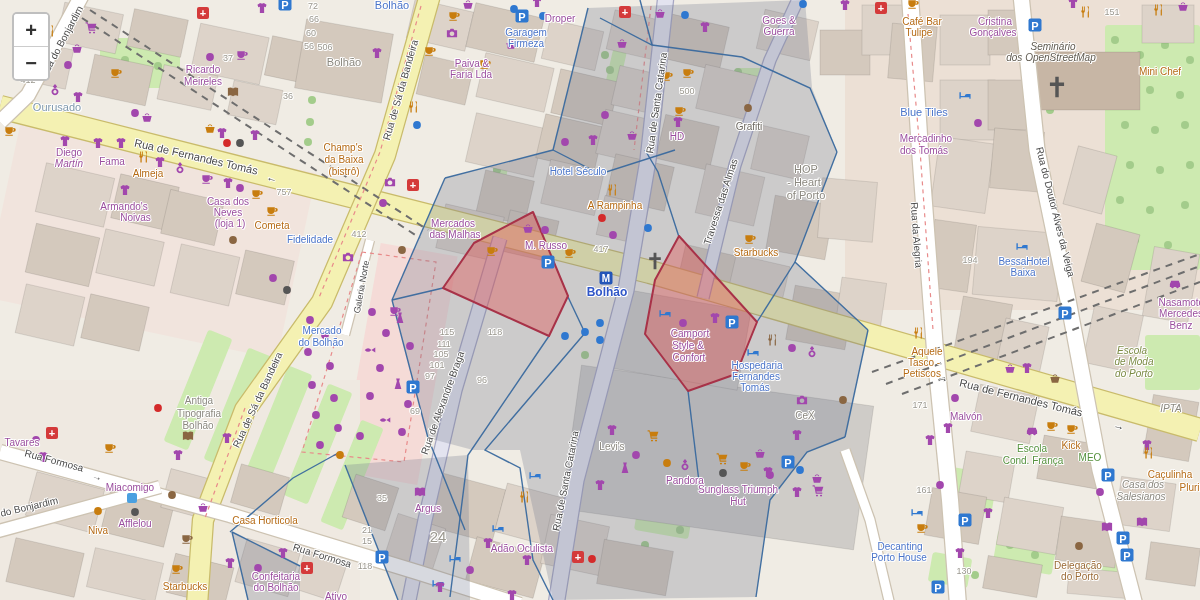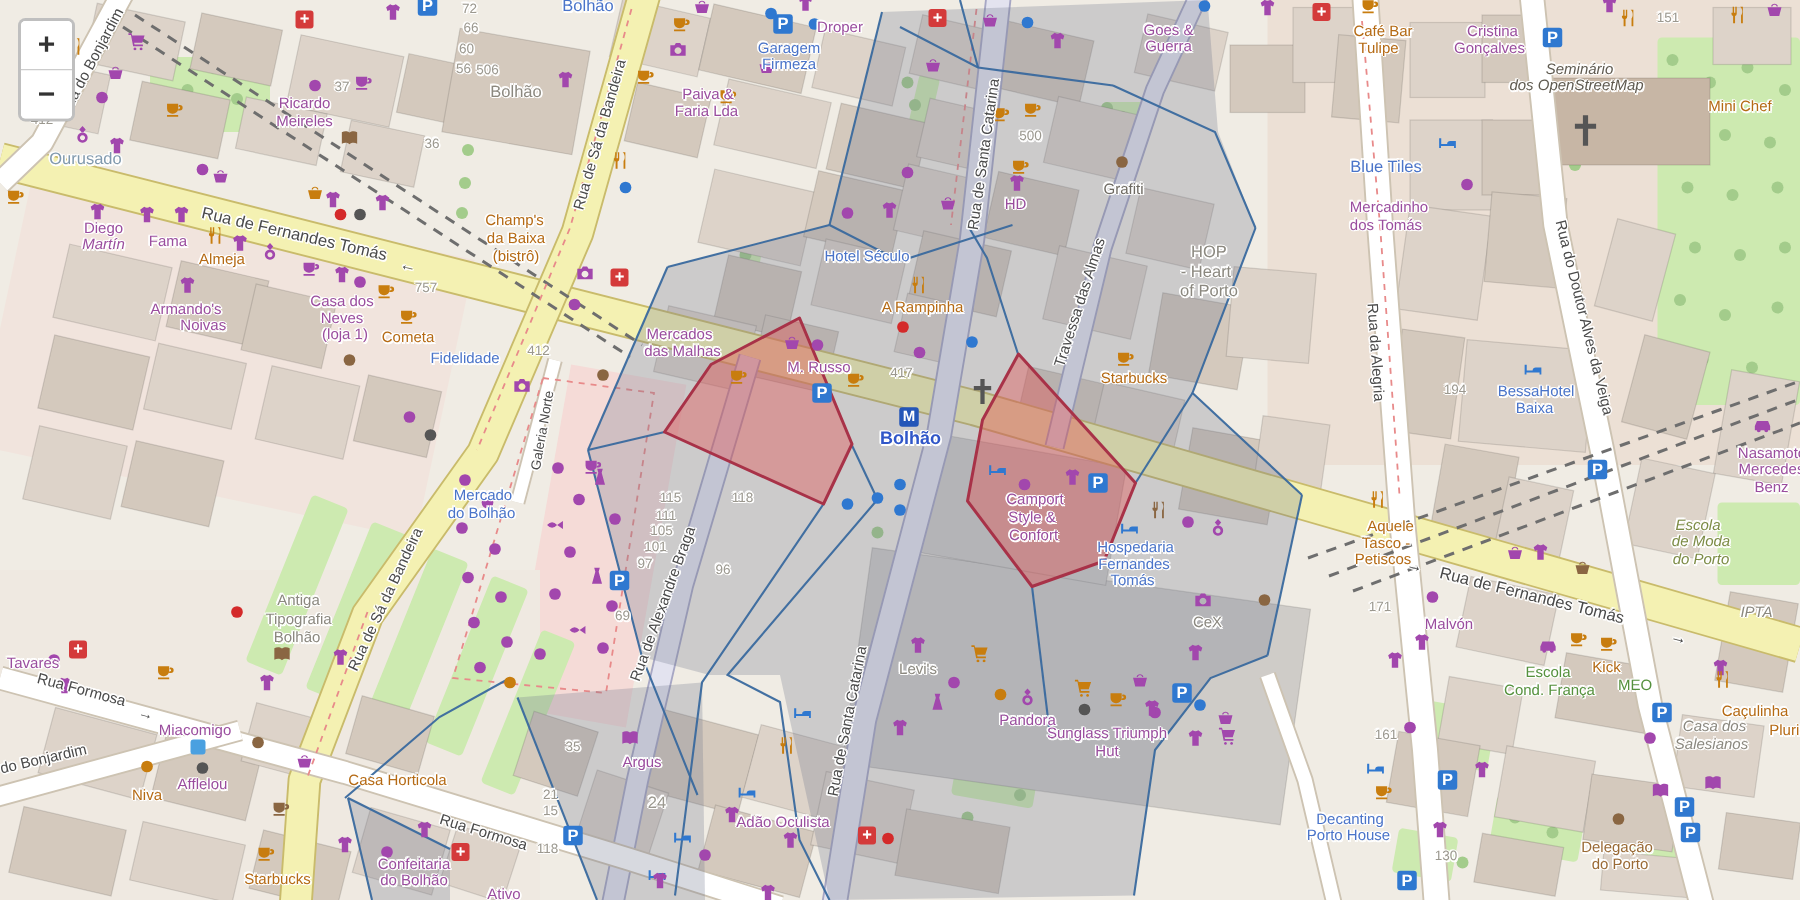--- a/index.html
+++ b/index.html
@@ -634,21 +634,21 @@
       <div class="mlab" style="left: 441px; top: 354px; color: rgb(155, 152, 143); font-size: 9px; transform: translate(-50%, -50%) rotate(0deg);">105</div>
       <div class="mlab" style="left: 437px; top: 365px; color: rgb(155, 152, 143); font-size: 9px; transform: translate(-50%, -50%) rotate(0deg);">101</div>
       <div class="mlab" style="left: 430px; top: 376px; color: rgb(155, 152, 143); font-size: 9px; transform: translate(-50%, -50%) rotate(0deg);">97</div>
       <div class="mlab" style="left: 415px; top: 411px; color: rgb(155, 152, 143); font-size: 9px; transform: translate(-50%, -50%) rotate(0deg);">69</div>
       <div class="mlab" style="left: 495px; top: 332px; color: rgb(155, 152, 143); font-size: 9px; transform: translate(-50%, -50%) rotate(0deg);">118</div>
       <div class="mlab" style="left: 482px; top: 380px; color: rgb(155, 152, 143); font-size: 9px; transform: translate(-50%, -50%) rotate(0deg);">96</div>
       <div class="mlab" style="left: 443px; top: 403px; color: rgb(74, 74, 74); font-size: 10px; transform: translate(-50%, -50%) rotate(-70deg);">Rua de Alexandre Braga</div>
       <div class="mlab" style="left: 382px; top: 498px; color: rgb(155, 152, 143); font-size: 9px; transform: translate(-50%, -50%) rotate(0deg);">35</div>
       <div class="mlab" style="left: 367px; top: 530px; color: rgb(155, 152, 143); font-size: 9px; transform: translate(-50%, -50%) rotate(0deg);">21</div>
       <div class="mlab" style="left: 367px; top: 541px; color: rgb(155, 152, 143); font-size: 9px; transform: translate(-50%, -50%) rotate(0deg);">15</div>
-      <div class="mlab" style="left: 438px; top: 536px; color: rgb(155, 152, 143); font-size: 11px; transform: translate(-50%, -50%) rotate(0deg); text-align: right;">24</div>
+      <div class="mlab" style="left: 438px; top: 536px; color: rgb(155, 152, 143); font-size: 15px; transform: translate(-50%, -50%) rotate(0deg); text-align: right;">24</div>
       <div class="mlab" style="left: 365px; top: 566px; color: rgb(155, 152, 143); font-size: 9px; transform: translate(-50%, -50%) rotate(0deg);">118</div>
       <div class="mlab" style="left: 566px; top: 481px; color: rgb(74, 74, 74); font-size: 10px; transform: translate(-50%, -50%) rotate(-79deg);">Rua de Santa Catarina</div>
       <div class="mlab" style="left: 685px; top: 481px; color: rgb(154, 77, 158); font-size: 10px; transform: translate(-50%, -50%) rotate(0deg);">Pandora</div>
       <div class="mlab" style="left: 738px; top: 490px; color: rgb(154, 77, 158); font-size: 10px; transform: translate(-50%, -50%) rotate(0deg);">Sunglass Triumph</div>
       <div class="mlab" style="left: 738px; top: 502px; color: rgb(154, 77, 158); font-size: 10px; transform: translate(-50%, -50%) rotate(0deg);">Hut</div>
       <div class="mlab" style="left: 900px; top: 547px; color: rgb(74, 116, 201); font-size: 10px; transform: translate(-50%, -50%) rotate(0deg);">Decanting</div>
       <div class="mlab" style="left: 899px; top: 558px; color: rgb(74, 116, 201); font-size: 10px; transform: translate(-50%, -50%) rotate(0deg);">Porto House</div>
       <div class="mlab" style="left: 1078px; top: 566px; color: rgb(154, 106, 53); font-size: 10px; transform: translate(-50%, -50%) rotate(0deg);">Delegação</div>
       <div class="mlab" style="left: 1080px; top: 577px; color: rgb(154, 106, 53); font-size: 10px; transform: translate(-50%, -50%) rotate(0deg);">do Porto</div>
       <div class="mlab" style="left: 1032px; top: 449px; color: rgb(85, 145, 61); font-size: 10px; transform: translate(-50%, -50%) rotate(0deg);">Escola</div>

